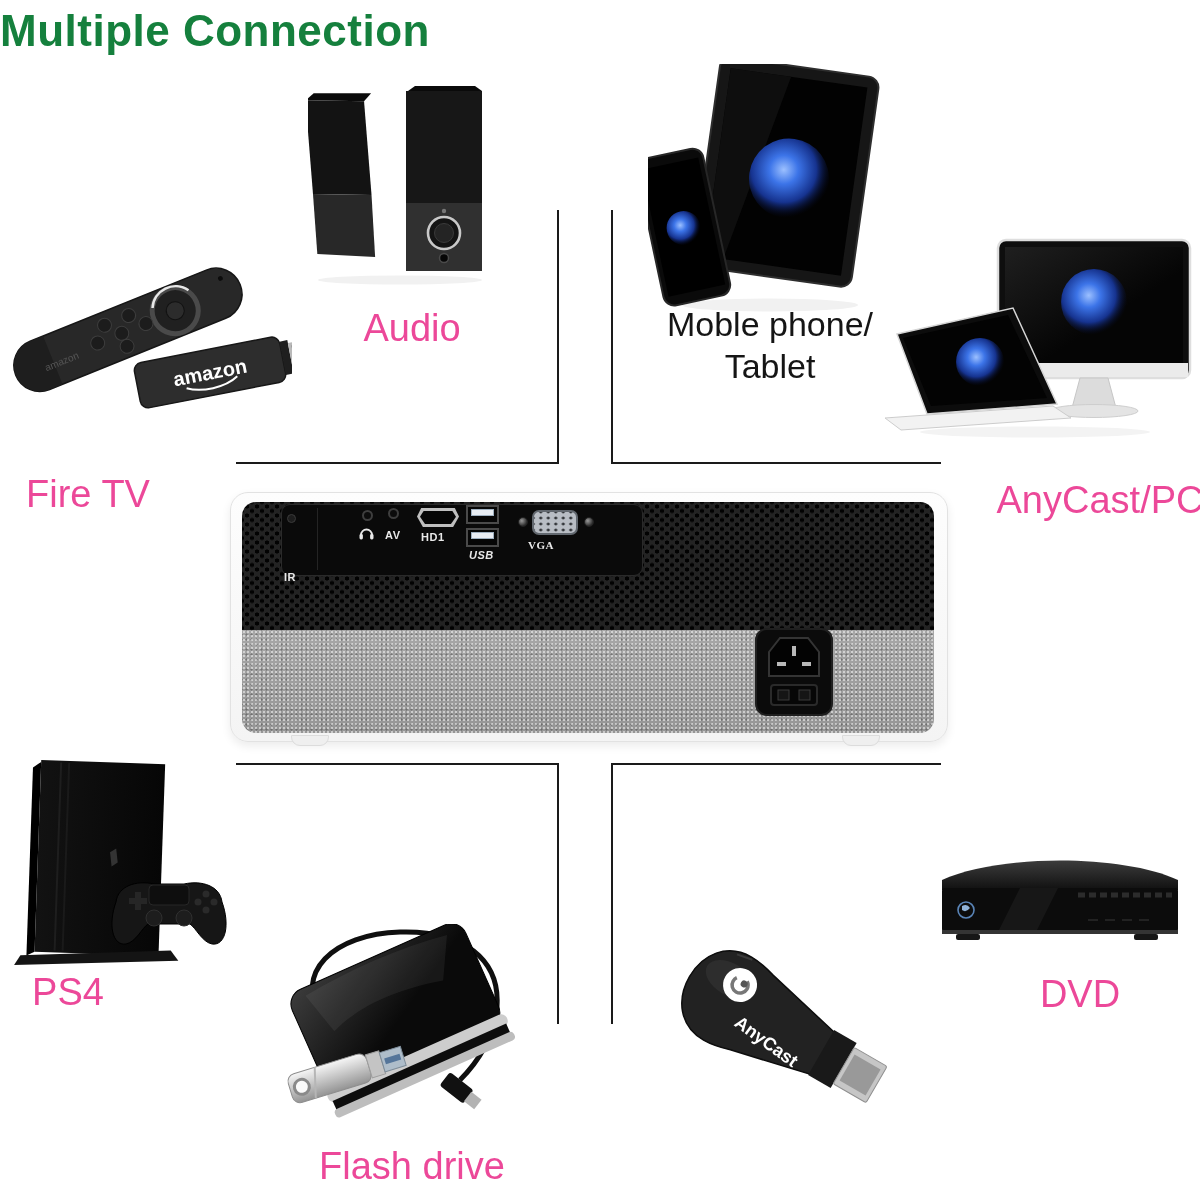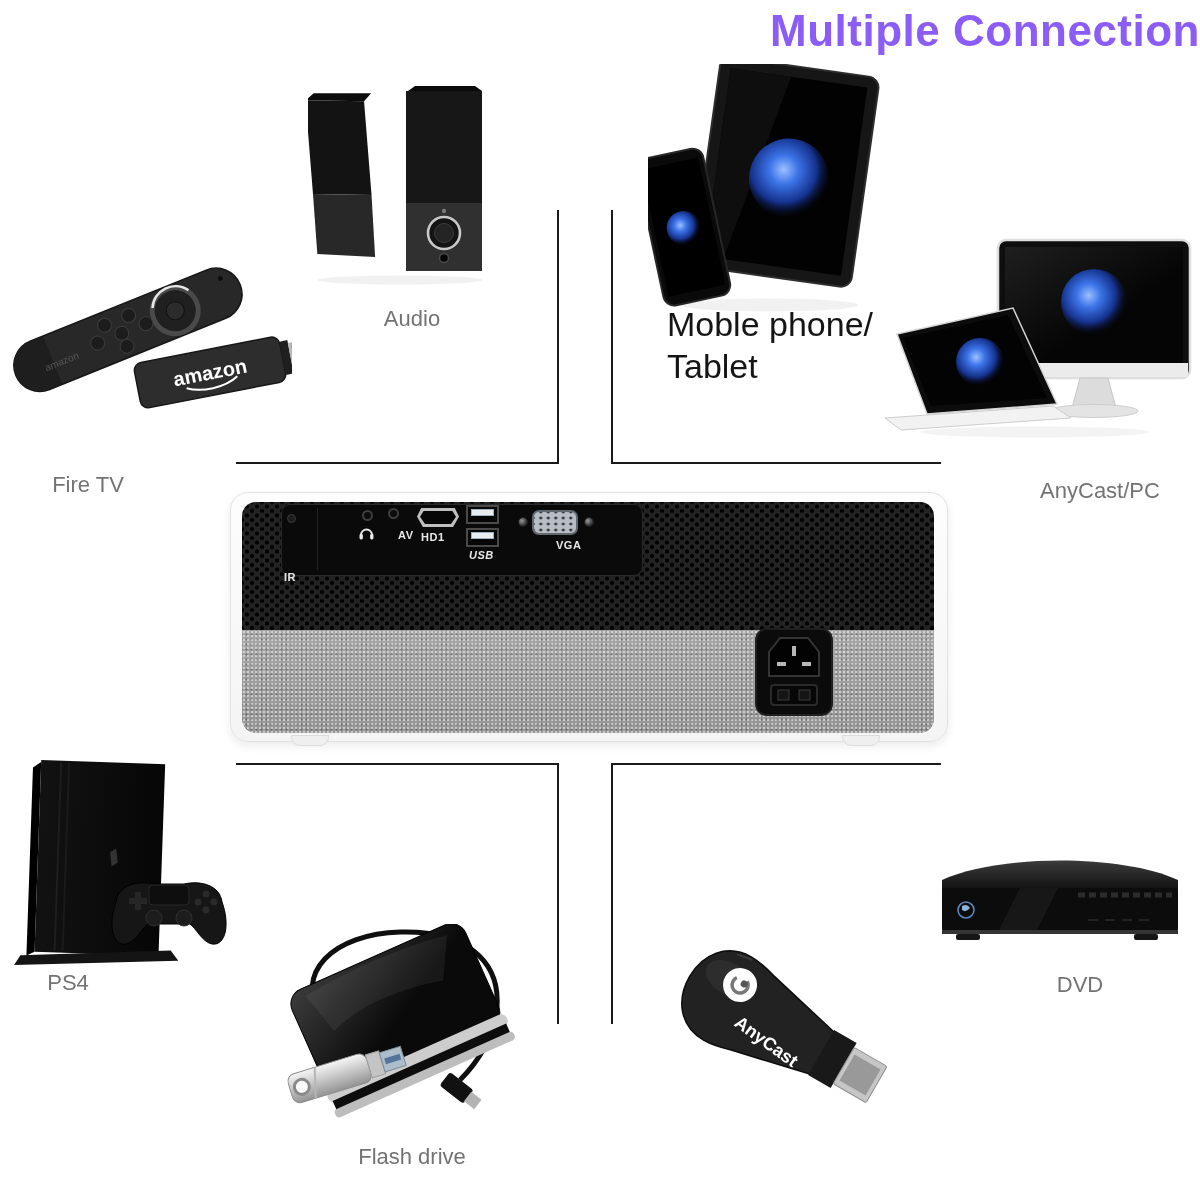--- a/index.html
+++ b/index.html
@@ -1,30 +1,30 @@
 <!DOCTYPE html>
 <html><head>
 <meta charset="utf-8">
 <style>
   html,body{margin:0;padding:0;background:#fff;}
   #stage{
     position:relative;width:1200px;height:1185px;background:#ffffff;overflow:hidden;
     font-family:"Liberation Sans",sans-serif;color:#151515;
   }
   .title{
-    position:absolute;top:6px;left:0;width:100%;text-align:right;
-    font-size:44px;font-weight:bold;color:#8b5cf6;letter-spacing:0.5px;
+    position:absolute;top:6px;left:0;width:100%;text-align:left;
+    font-size:44px;font-weight:bold;color:#15803d;letter-spacing:0.5px;
   }
   .lbl{
-    position:absolute;transform:translateX(-50%);font-size:22px;color:#737373;
+    position:absolute;transform:translateX(-50%);font-size:38px;color:#ec4899;
     white-space:nowrap;line-height:1.2;
   }
   .lbl2{
     position:absolute;transform:translateX(-50%);font-size:34px;color:#151515;
-    text-align:left;line-height:42px;white-space:nowrap;
+    text-align:center;line-height:42px;white-space:nowrap;
   }
   .cline{position:absolute;background:#1a1a1a;}
   
   .proj-body{
     position:absolute;left:230px;top:492px;width:716px;height:248px;
     background:linear-gradient(180deg,#fdfdfd,#f4f4f4);
     border:1px solid #e2e2e2;border-radius:18px;
     box-shadow:0 4px 10px rgba(0,0,0,0.08);
   }
   .proj-mesh{
@@ -104,36 +104,36 @@
   <div class="port-label" style="left:284px;top:531px;margin-top:40px;">IR</div>
 
   <div class="jack" style="left:362px;top:510px;"></div>
   <svg style="position:absolute;left:358px;top:526px;" width="17" height="15" viewBox="0 0 17 15">
     <path d="M3,9 A5.5,5.5 0 0 1 14,9" fill="none" stroke="#e9e9e9" stroke-width="1.8"></path>
     <rect x="1.5" y="8" width="3.4" height="5.4" rx="1.4" fill="#e9e9e9"></rect>
     <rect x="12.1" y="8" width="3.4" height="5.4" rx="1.4" fill="#e9e9e9"></rect>
   </svg>
 
   <div class="jack" style="left:388px;top:508px;"></div>
-  <div class="port-label" style="left:398px;top:529px;text-align:center;">AV</div>
+  <div class="port-label" style="left:385px;top:529px;text-align:center;">AV</div>
 
   <div class="hdmi-outer"></div>
   <div class="hdmi-inner"></div>
   <div class="port-label" style="left:421px;top:531px;">HD1</div>
 
   <div class="usb-port" style="left:466px;top:505px;"></div>
   <div class="usb-tab" style="left:471px;top:509px;"></div>
   <div class="usb-port" style="left:466px;top:528px;"></div>
   <div class="usb-tab" style="left:471px;top:532px;"></div>
   <div class="port-label" style="left:469px;top:549px;font-style:italic;">USB</div>
 
   <div class="screw" style="left:518px;top:517px;"></div>
   <div class="vga-outer"></div>
   <div class="screw" style="left:584px;top:517px;"></div>
-  <div class="port-label" style="left:556px;top:539px;">VGA</div>
+  <div class="port-label" style="left:528px;top:539px;font-family:Liberation Serif, serif;">VGA</div>
 
   <svg style="position:absolute;left:755px;top:628px;" width="78" height="88" viewBox="0 0 78 88">
     <rect x="1" y="1" width="76" height="86" rx="11" fill="#0b0b0b" stroke="#1f1f1f" stroke-width="2"></rect>
     <polygon points="25,10 53,10 64,24 64,48 14,48 14,24" fill="#030303" stroke="#343434" stroke-width="2"></polygon>
     <rect x="37" y="18" width="4" height="10" fill="#b8b8b8"></rect>
     <rect x="22" y="34" width="9" height="4" fill="#b8b8b8"></rect>
     <rect x="47" y="34" width="9" height="4" fill="#b8b8b8"></rect>
     <rect x="16" y="57" width="46" height="20" rx="3" fill="#070707" stroke="#2a2a2a" stroke-width="2"></rect>
     <rect x="23" y="62" width="11" height="10" fill="#151515" stroke="#3a3a3a"></rect>
     <rect x="44" y="62" width="11" height="10" fill="#151515" stroke="#3a3a3a"></rect>

